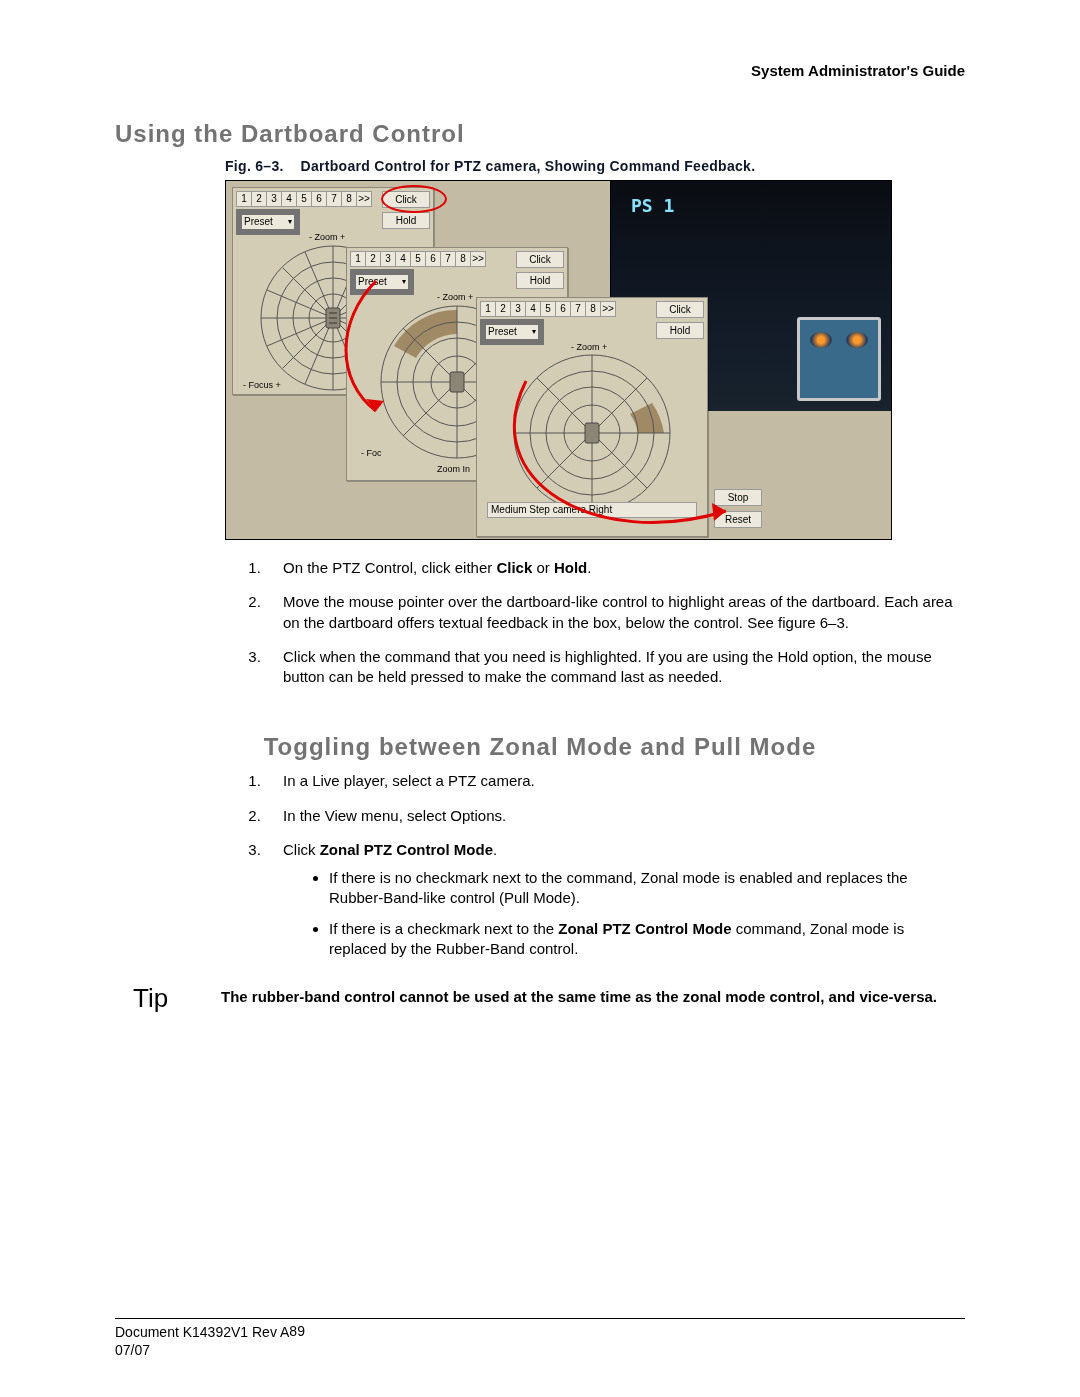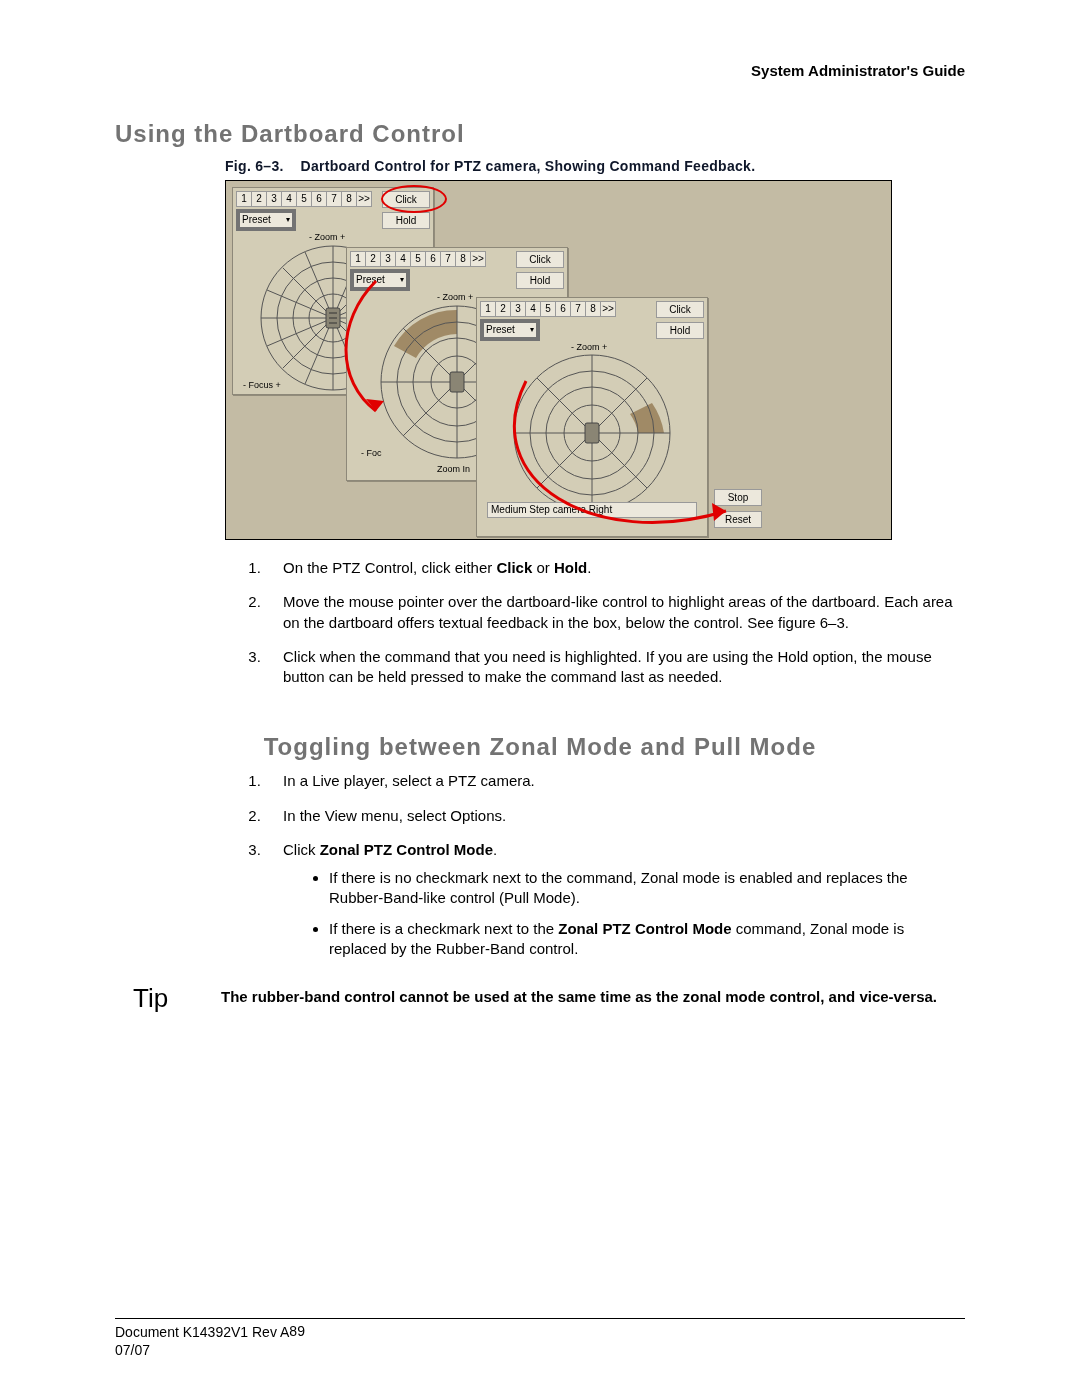--- a/index.html
+++ b/index.html
@@ -54,21 +54,21 @@
     color:#000;
   }
   .number-row{display:flex;border:1px solid #999;background:#ece8dc;}
   .number-row span{
     border-right:1px solid #999;
     width:14px;height:14px;
     text-align:center;line-height:14px;font-size:10px;
   }
   .number-row span:last-child{border-right:none;}
   .preset{
-    border:4px solid #737373;background:#ece8dc;
+    border:6px solid #737373;background:#ece8dc;
     width:48px;height:14px;line-height:14px;
     font-size:10px;padding:0 2px;margin-top:2px;
     display:inline-flex;justify-content:space-between;align-items:center;
   }
   .preset::after{content:"▾";font-size:8px;}
   .btn{
     border:1px solid #999;background:#ece8dc;
     width:46px;height:15px;line-height:15px;
     font-size:10px;text-align:center;
     display:block;
@@ -137,20 +137,24 @@
 
 <h2 class="section-title">Using the Dartboard Control</h2>
 
 <div class="fig-caption">
   <span>Fig. 6–3.</span>&nbsp;&nbsp;&nbsp;
   <span>Dartboard Control for PTZ camera, Showing Command Feedback.</span>
 </div>
 
 <div class="figure-area">
 
+  <div class="video">
+    <div class="ps1">PS 1</div>
+    <div class="monitor"></div>
+  </div>
 
   <div class="panel" style="left:6px;top:6px;width:200px;height:206px;">
     <div style="display:flex;justify-content:space-between;padding:3px;">
       <div>
         <div class="number-row">
           <span>1</span>
             <span>2</span>
             <span>3</span>
             <span>4</span>
             <span>5</span>

